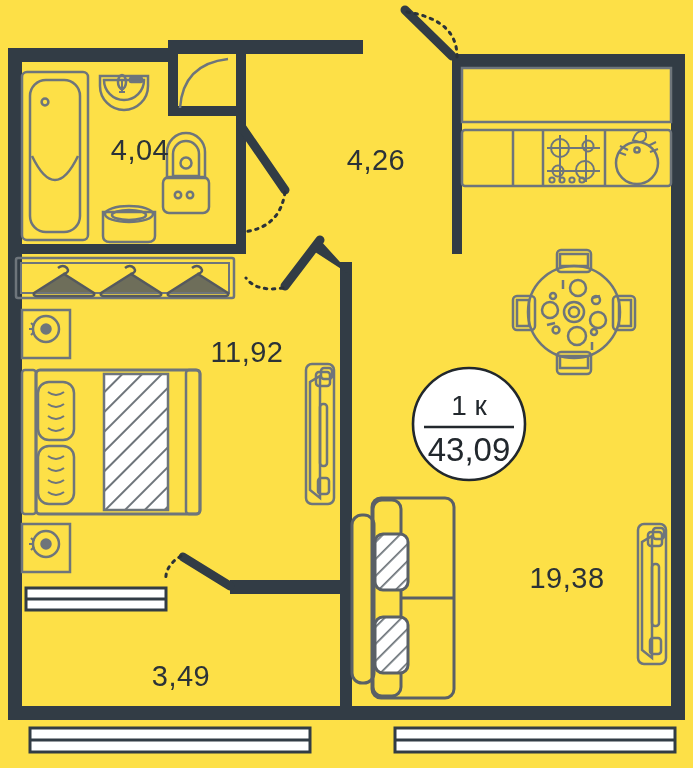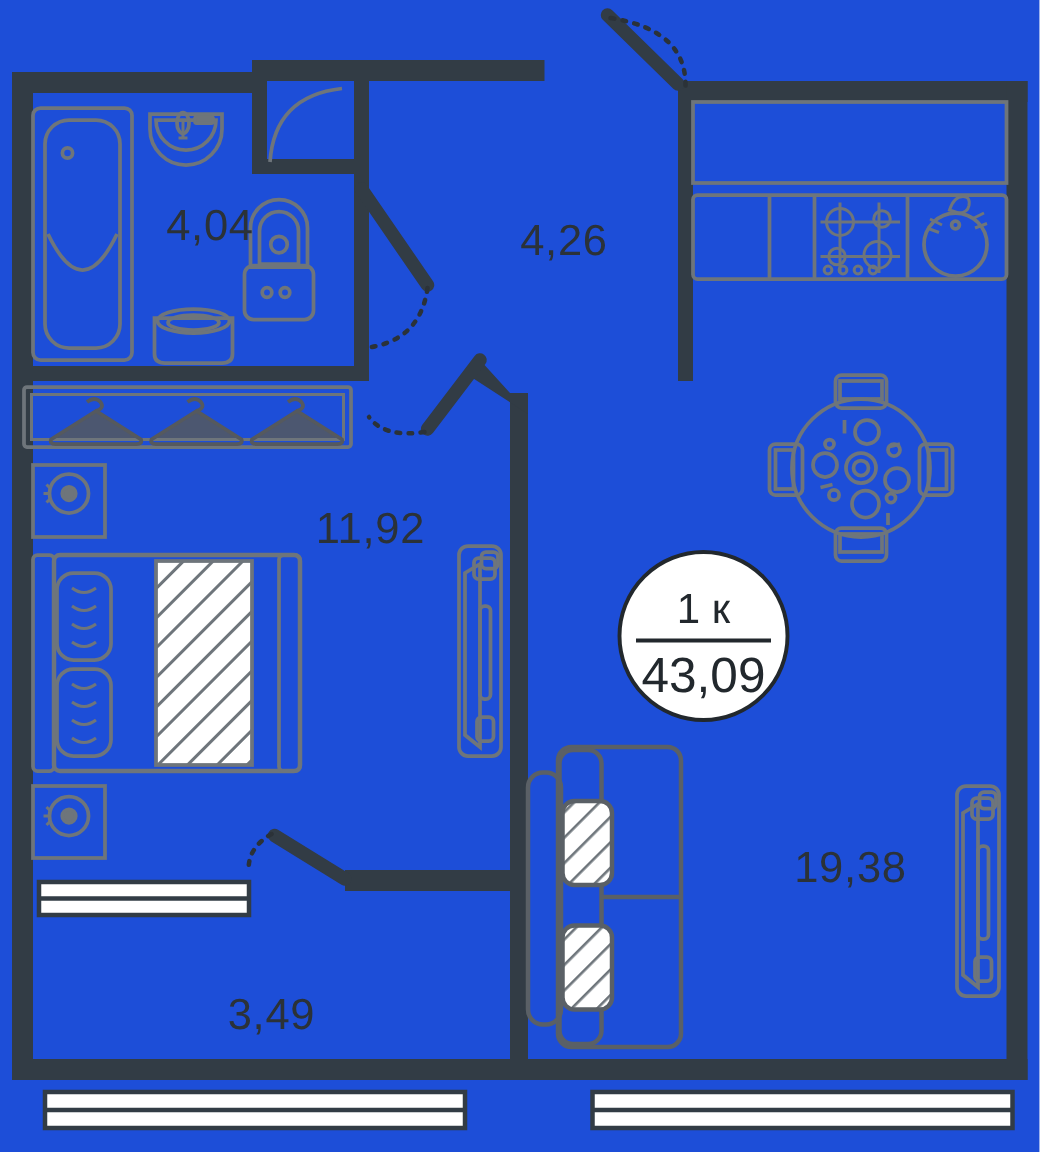--- a/index.html
+++ b/index.html
@@ -7,21 +7,21 @@
     padding: 0;
     background: #ffffff;
   }
   body {
     font-family: "Liberation Sans", sans-serif;
   }
   #plan-root {
     position: relative;
     width: 693px;
     height: 768px;
-    background: #1d4ed8;
+    background: #fde047;
     overflow: hidden;
   }
   #plan-svg {
     position: absolute;
     left: 0;
     top: 0;
     width: 693px;
     height: 768px;
     display: block;
   }

